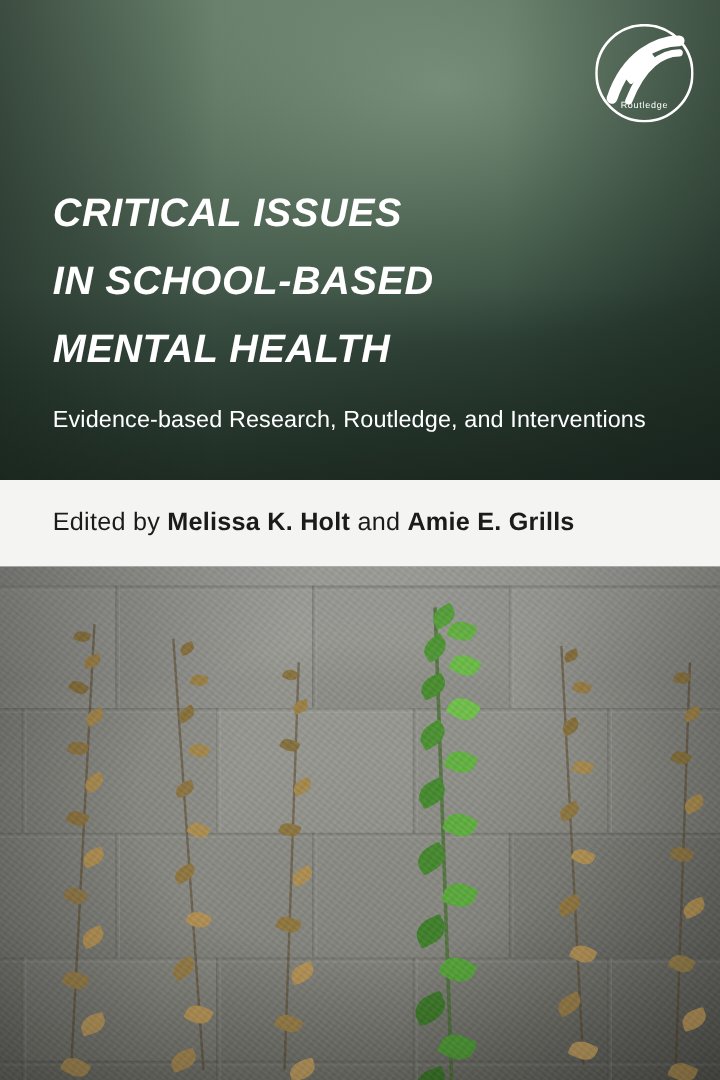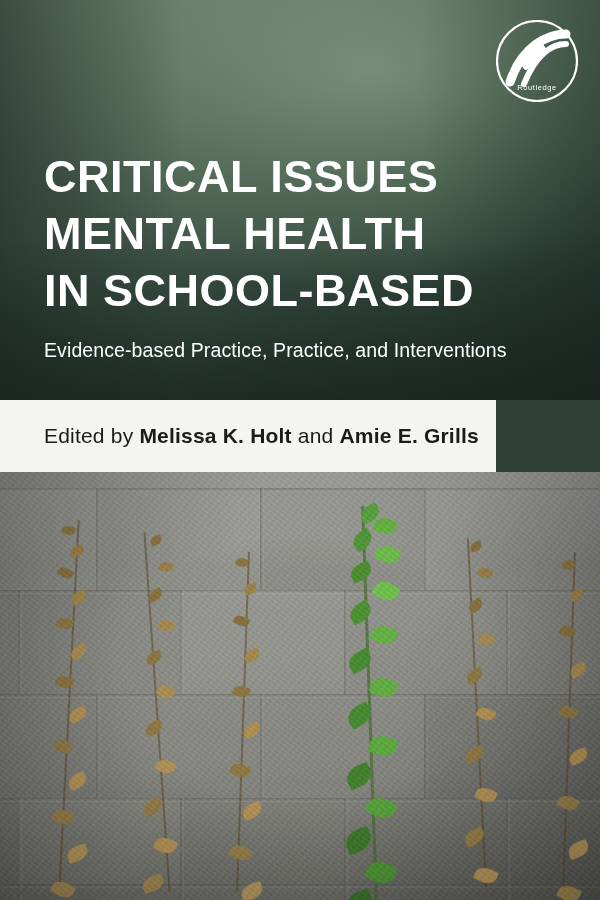--- a/index.html
+++ b/index.html
@@ -51,43 +51,44 @@
   
   .title-block {
     position: absolute;
     left: 44px;
     top: 148px;
     right: 40px;
     z-index: 4;
   }
   .title-line {
     color: #ffffff;
-    font-size: 45px;
+    font-size: 33px;
     line-height: 57px;
     font-weight: 700;
     letter-spacing: 0.5px;
     text-transform: uppercase;
     white-space: nowrap;
+    font-style: italic;
   }
   .subtitle {
     margin-top: 18px;
     color: #ffffff;
     font-size: 19.5px;
     line-height: 26px;
     font-weight: 400;
     letter-spacing: 0.1px;
     white-space: nowrap;
   }
 
   
   .editors-band {
     position: absolute;
     left: 0;
     top: 400px;
-    width: 496px;
+    width: 600px;
     height: 72px;
     background: #f4f4f2;
     z-index: 4;
   }
   .editors-text {
     position: absolute;
     left: 44px;
     top: 50%;
     transform: translateY(-50%);
     font-size: 21px;
@@ -170,23 +171,23 @@
       <circle cx="41" cy="41" r="40" fill="none" stroke="#ffffff" stroke-width="2.2"></circle>
       <path d="M14 62 C 26 26, 52 14, 70 14" fill="none" stroke="#ffffff" stroke-width="9" stroke-linecap="round"></path>
       <path d="M28 64 C 40 34, 56 24, 70 24" fill="none" stroke="#ffffff" stroke-width="6" stroke-linecap="round"></path>
       <rect x="22" y="30" width="30" height="13" rx="2" fill="#ffffff" transform="rotate(-38 37 36)"></rect>
       <text x="41" y="70" font-family="'Liberation Sans', sans-serif" font-size="7.5" fill="#ffffff" text-anchor="middle" letter-spacing="0.6">Routledge</text>
     </svg>
   </div>
 
   <div class="title-block">
     <div class="title-line">CRITICAL ISSUES</div>
+    <div class="title-line">IN SCHOOL-BASED</div>
     <div class="title-line">MENTAL HEALTH</div>
-    <div class="title-line">IN SCHOOL-BASED</div>
-    <div class="subtitle">Evidence-based Practice, Practice, and Interventions</div>
+    <div class="subtitle">Evidence-based Research, Routledge, and Interventions</div>
   </div>
 
   <div class="editors-band">
     <div class="editors-text">
       <span class="ed-prefix">Edited by </span><span class="ed-name">Melissa K. Holt</span><span class="ed-prefix"> and </span><span class="ed-name">Amie E. Grills</span>
     </div>
   </div>
 
   <div class="photo">
     <div class="wall"></div>

